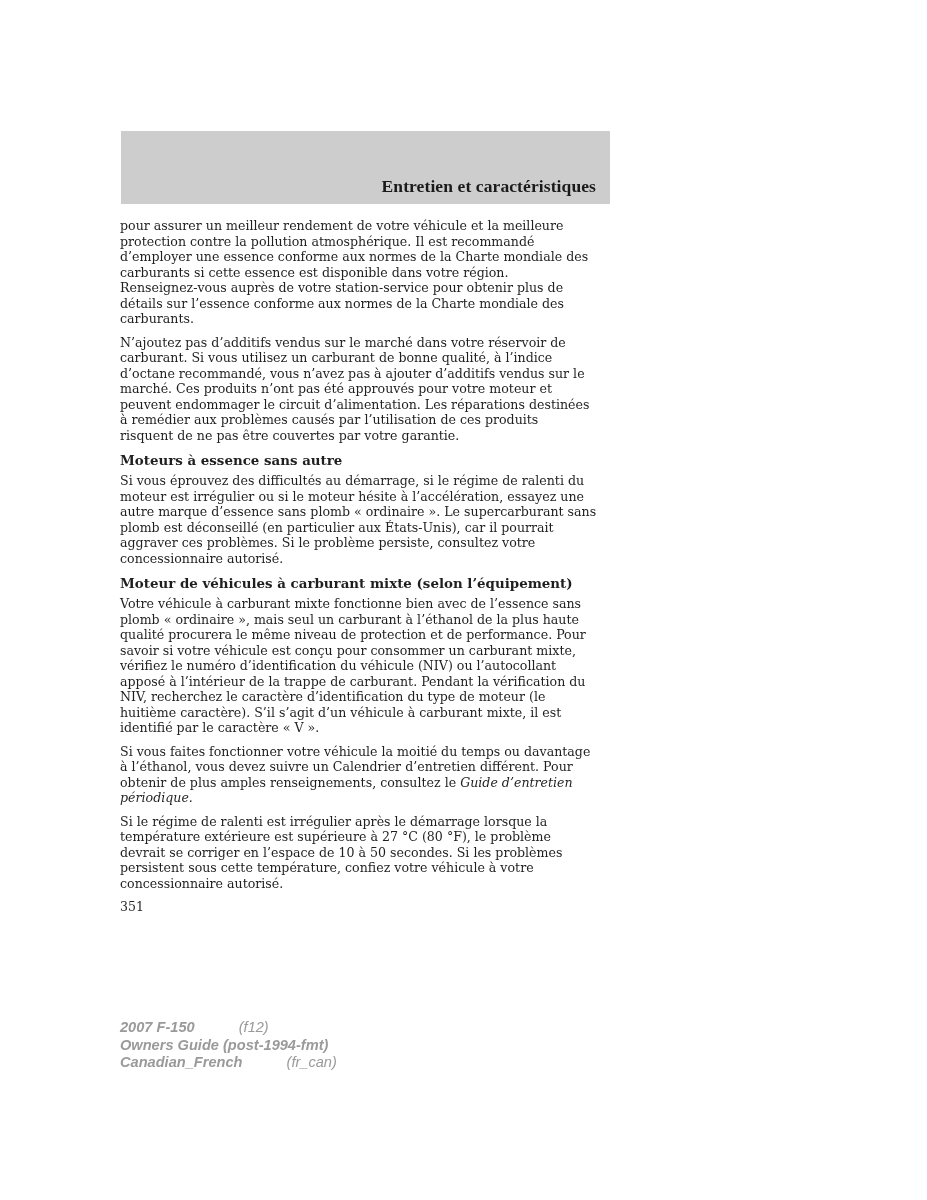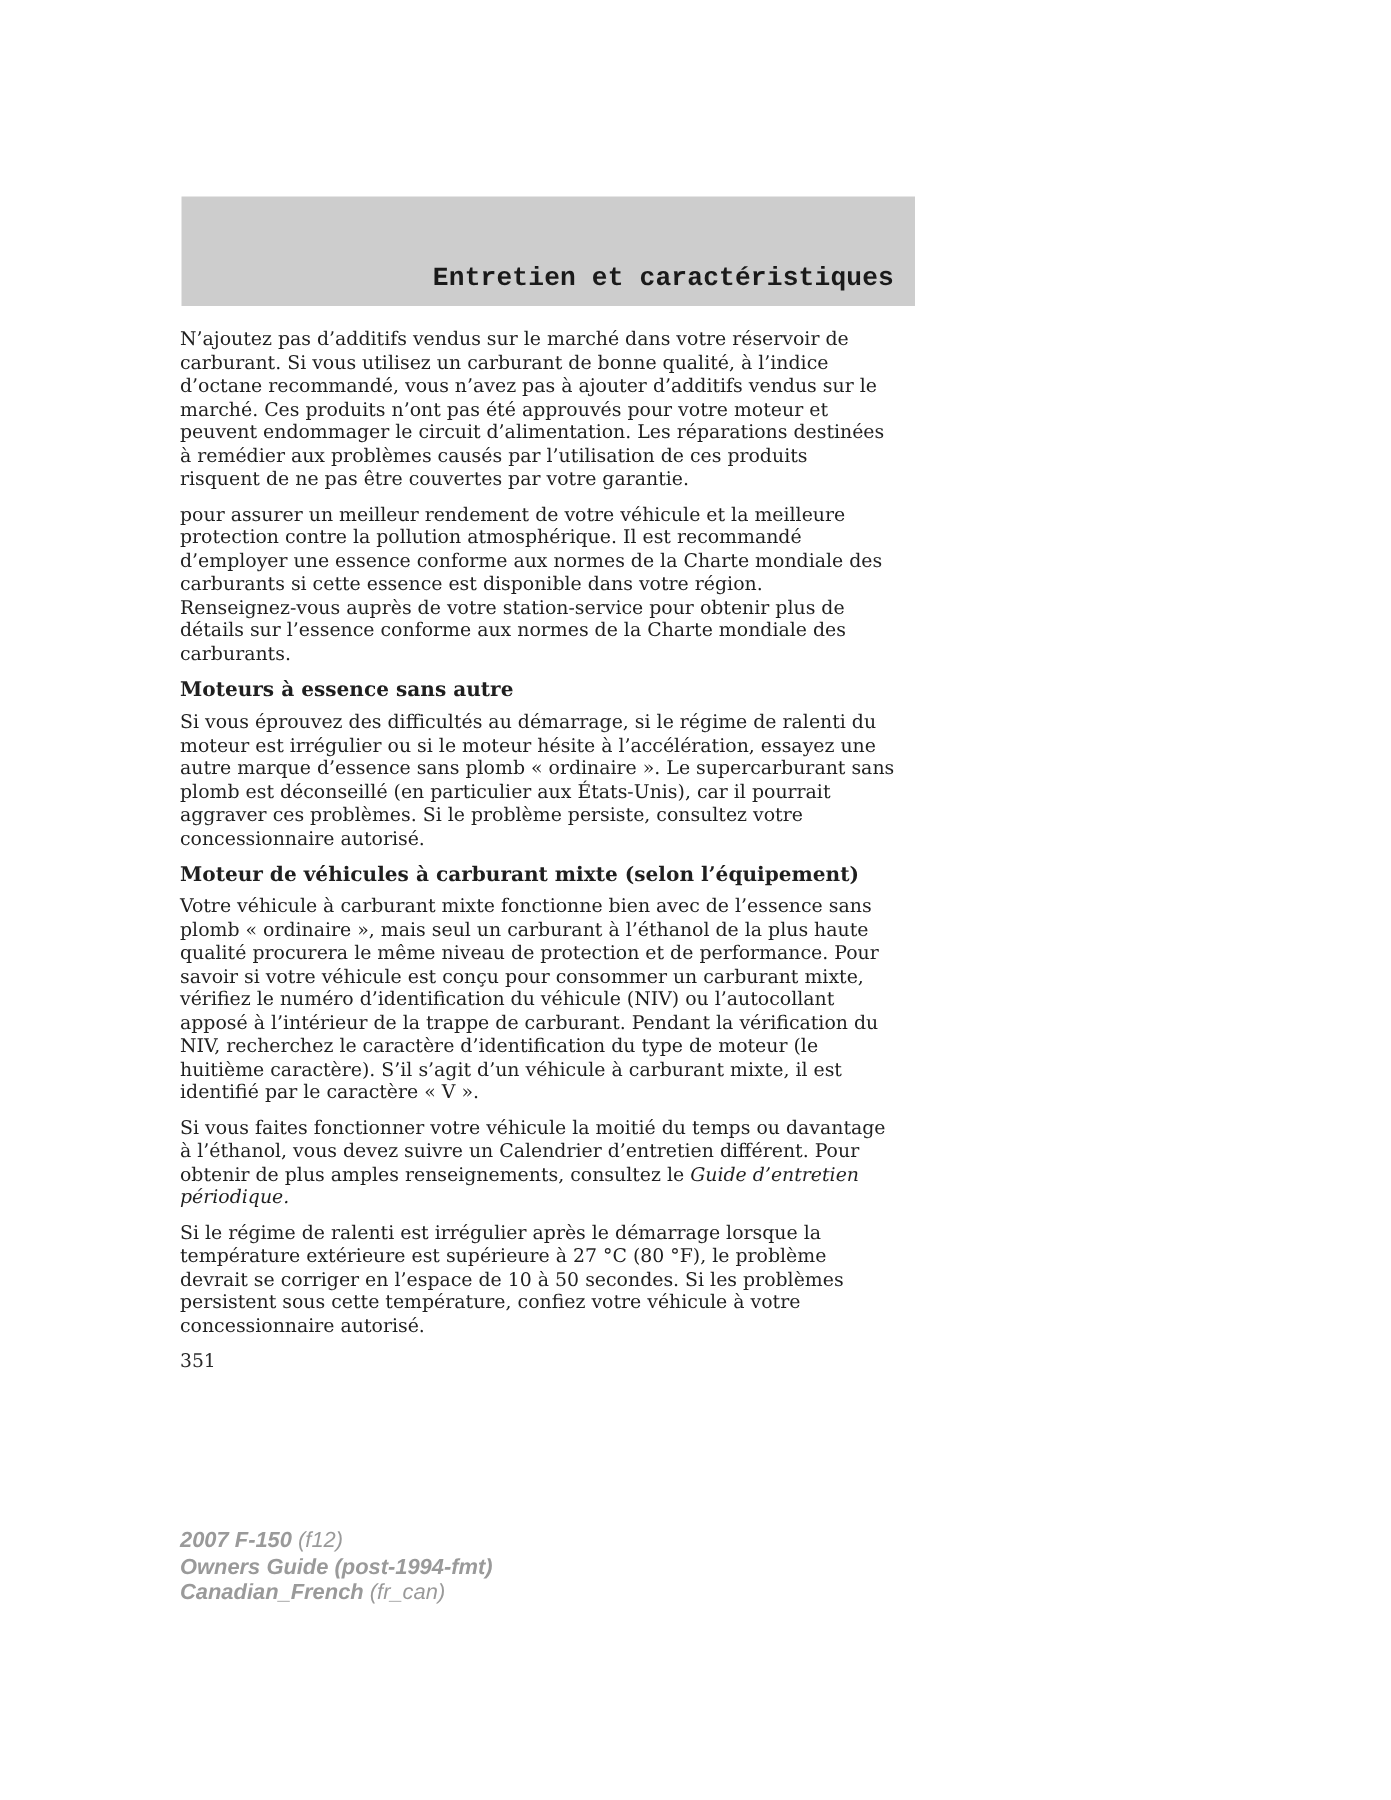--- a/index.html
+++ b/index.html
@@ -16,21 +16,21 @@
     color:var(--text);
     overflow:hidden;
   }
   .header-bar{
     position:absolute;left:121px;top:131px;width:489px;height:73px;
     background:var(--header_bar);
     display:flex;align-items:flex-end;justify-content:flex-end;
     box-sizing:border-box;padding:0 14px 9px 0;
   }
   .header-title{
-    font-family:Liberation Mono, monospace;
+    font-family:Liberation Serif, serif;
     font-weight:bold;font-size:17.5px;line-height:1;color:#1a1a1a;
     letter-spacing:0.1px;
   }
   .body-col{
     position:absolute;left:120px;top:218px;width:496px;
     font-size:12.6px;line-height:15.5px;
   }
   .para{
     margin:0 0 8px 0;white-space:pre;
   }
@@ -43,46 +43,46 @@
     position:absolute;left:120px;top:899px;width:490px;
     text-align:left;font-size:12.5px;color:#2a2a2a;
   }
   .doc-footer{
     position:absolute;left:120px;top:1019px;width:490px;
     font-family:"Liberation Sans","DejaVu Sans",sans-serif;
     font-style:italic;font-size:14.6px;line-height:17.6px;
     color:var(--footer_text);
   }
   .f-bold{font-weight:bold;}
-  .f-light{font-weight:normal;}
+  .f-light{font-weight:normal;margin-left:40px;}
 </style>
 </head>
 <body>
 
 <div>
 
   <div class="header-bar">
     <span class="header-title">Entretien et caractéristiques</span>
   </div>
 
   <div class="body-col">
+    <p class="para">pour assurer un meilleur rendement de votre véhicule et la meilleure
+protection contre la pollution atmosphérique. Il est recommandé
+d’employer une essence conforme aux normes de la Charte mondiale des
+carburants si cette essence est disponible dans votre région.
+Renseignez-vous auprès de votre station-service pour obtenir plus de
+détails sur l’essence conforme aux normes de la Charte mondiale des
+carburants.</p>
     <p class="para">N’ajoutez pas d’additifs vendus sur le marché dans votre réservoir de
 carburant. Si vous utilisez un carburant de bonne qualité, à l’indice
 d’octane recommandé, vous n’avez pas à ajouter d’additifs vendus sur le
 marché. Ces produits n’ont pas été approuvés pour votre moteur et
 peuvent endommager le circuit d’alimentation. Les réparations destinées
 à remédier aux problèmes causés par l’utilisation de ces produits
 risquent de ne pas être couvertes par votre garantie.</p>
-    <p class="para">pour assurer un meilleur rendement de votre véhicule et la meilleure
-protection contre la pollution atmosphérique. Il est recommandé
-d’employer une essence conforme aux normes de la Charte mondiale des
-carburants si cette essence est disponible dans votre région.
-Renseignez-vous auprès de votre station-service pour obtenir plus de
-détails sur l’essence conforme aux normes de la Charte mondiale des
-carburants.</p>
     <h3 class="sect-heading">Moteurs à essence sans autre</h3>
     <p class="para">Si vous éprouvez des difficultés au démarrage, si le régime de ralenti du
 moteur est irrégulier ou si le moteur hésite à l’accélération, essayez une
 autre marque d’essence sans plomb « ordinaire ». Le supercarburant sans
 plomb est déconseillé (en particulier aux États-Unis), car il pourrait
 aggraver ces problèmes. Si le problème persiste, consultez votre
 concessionnaire autorisé.</p>
     <h3 class="sect-heading">Moteur de véhicules à carburant mixte (selon l’équipement)</h3>
     <p class="para">Votre véhicule à carburant mixte fonctionne bien avec de l’essence sans
 plomb « ordinaire », mais seul un carburant à l’éthanol de la plus haute

